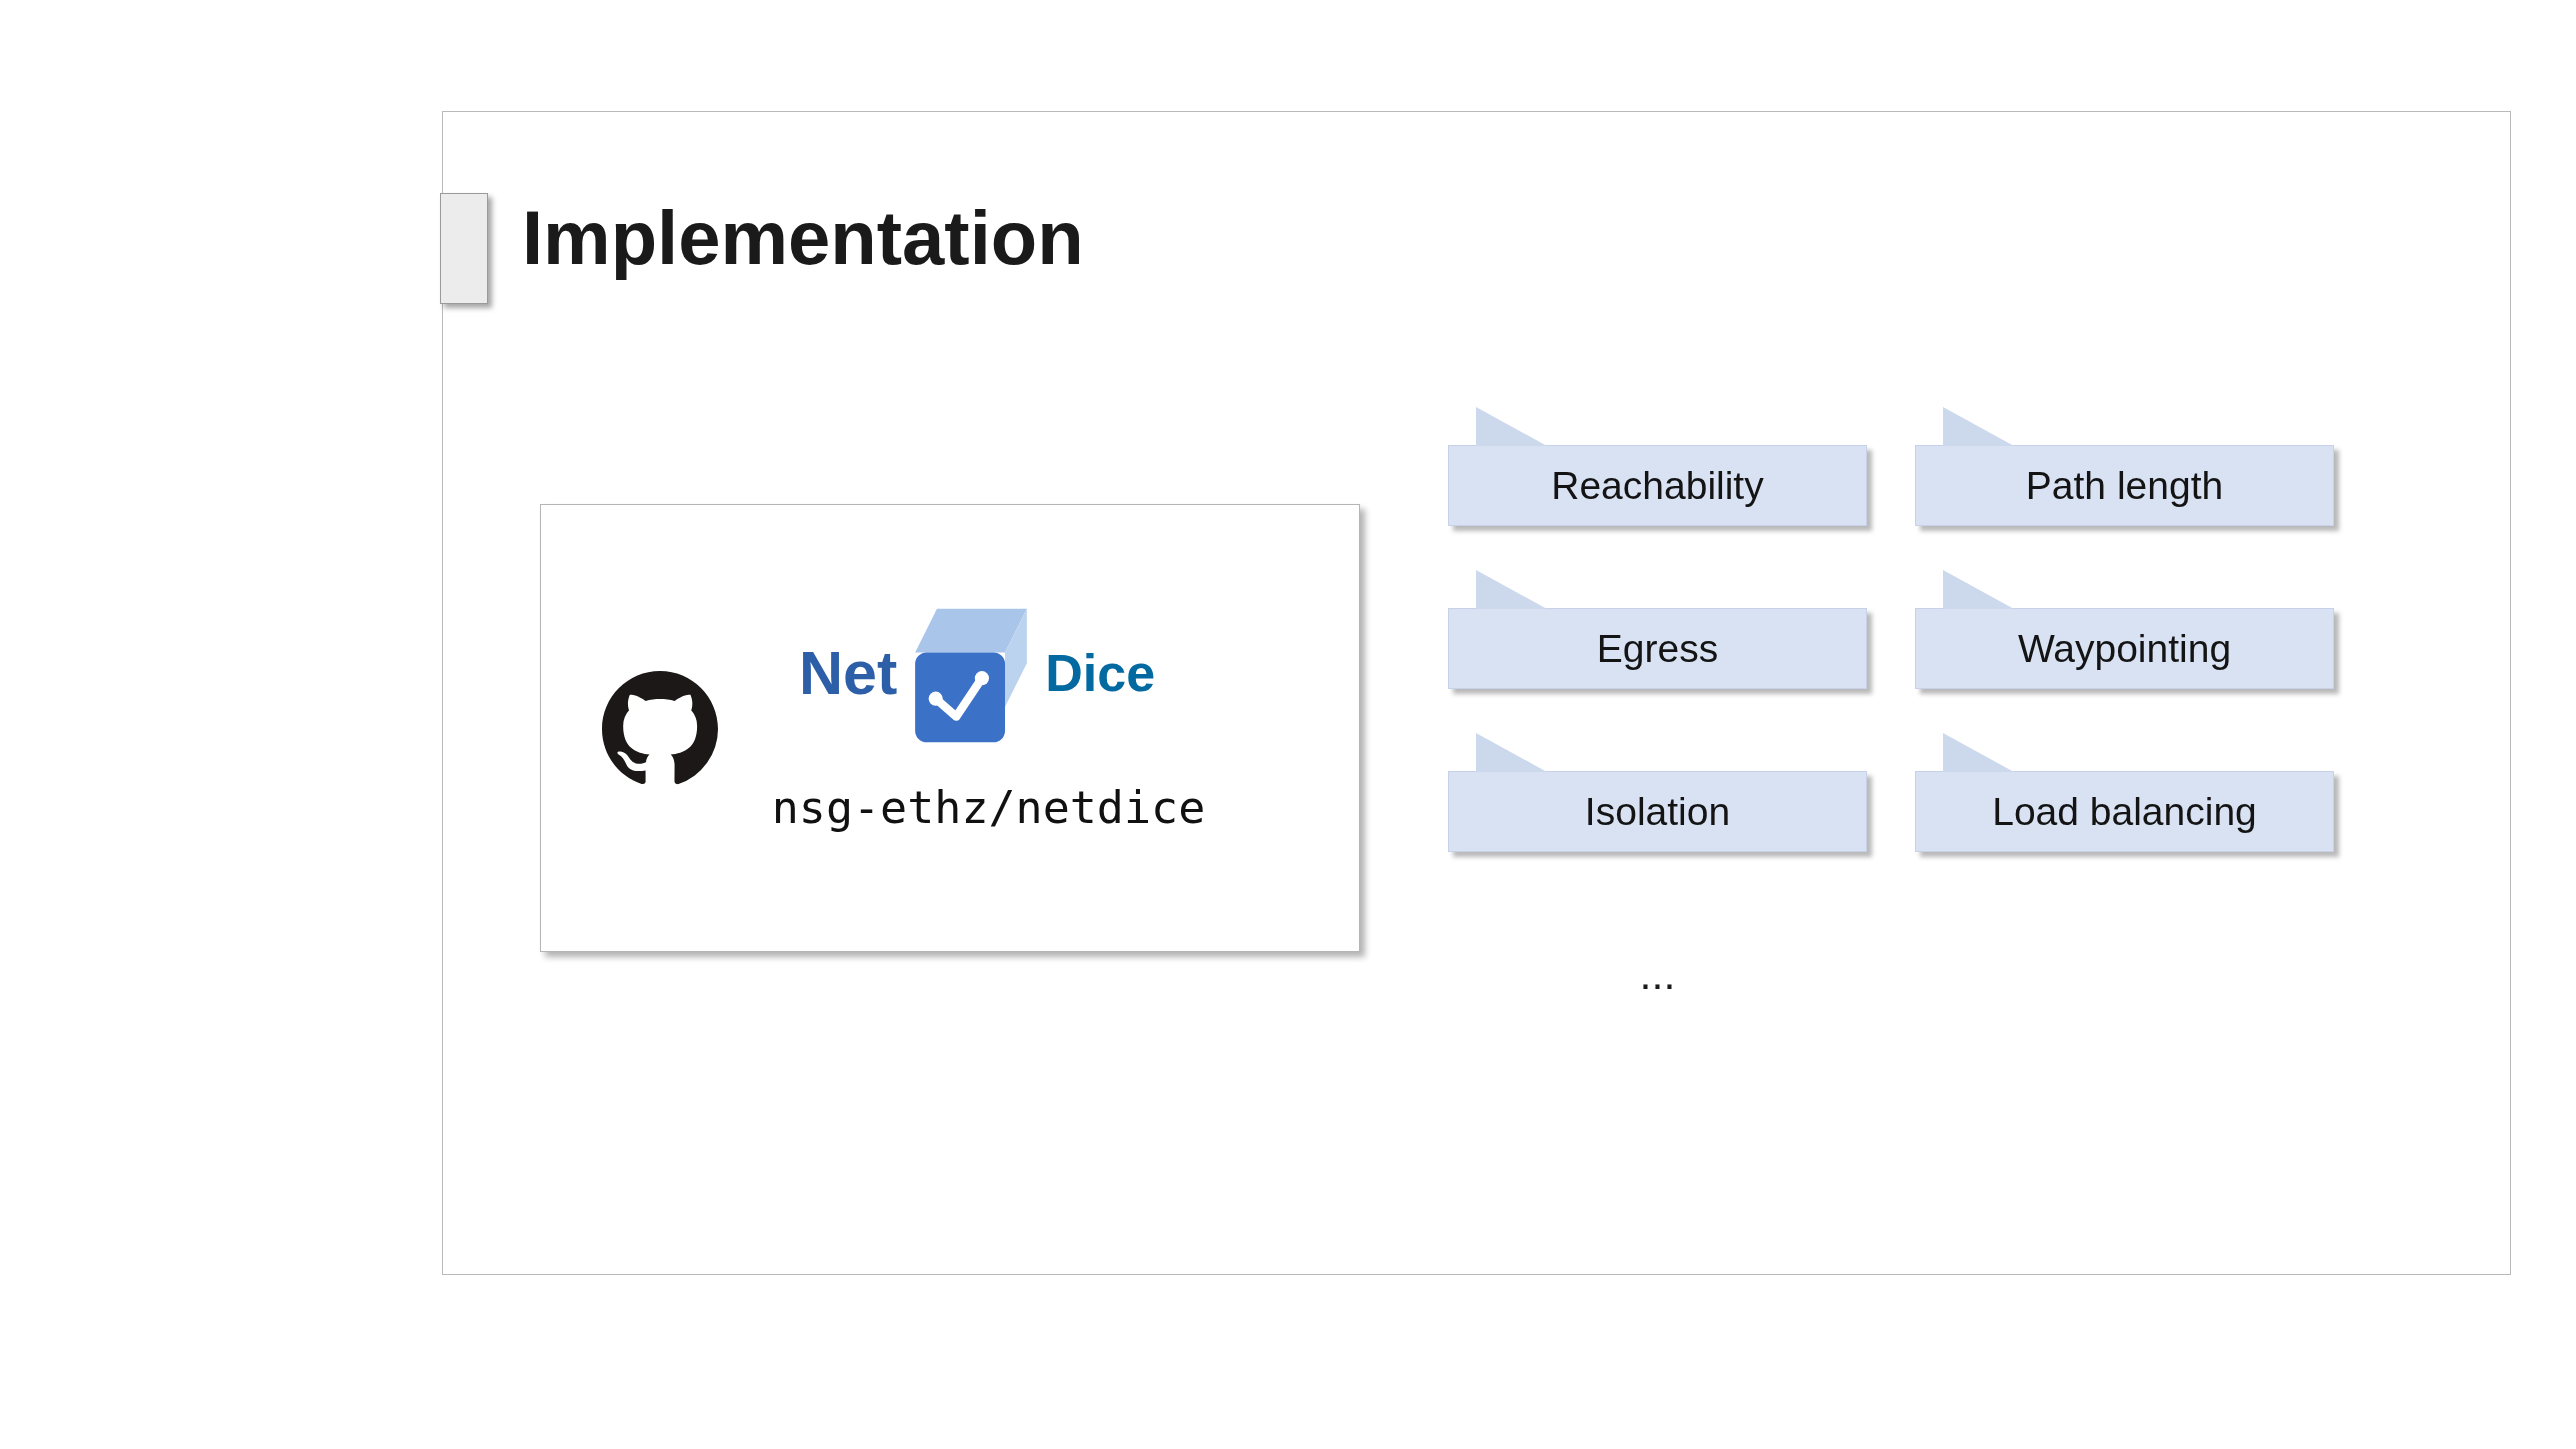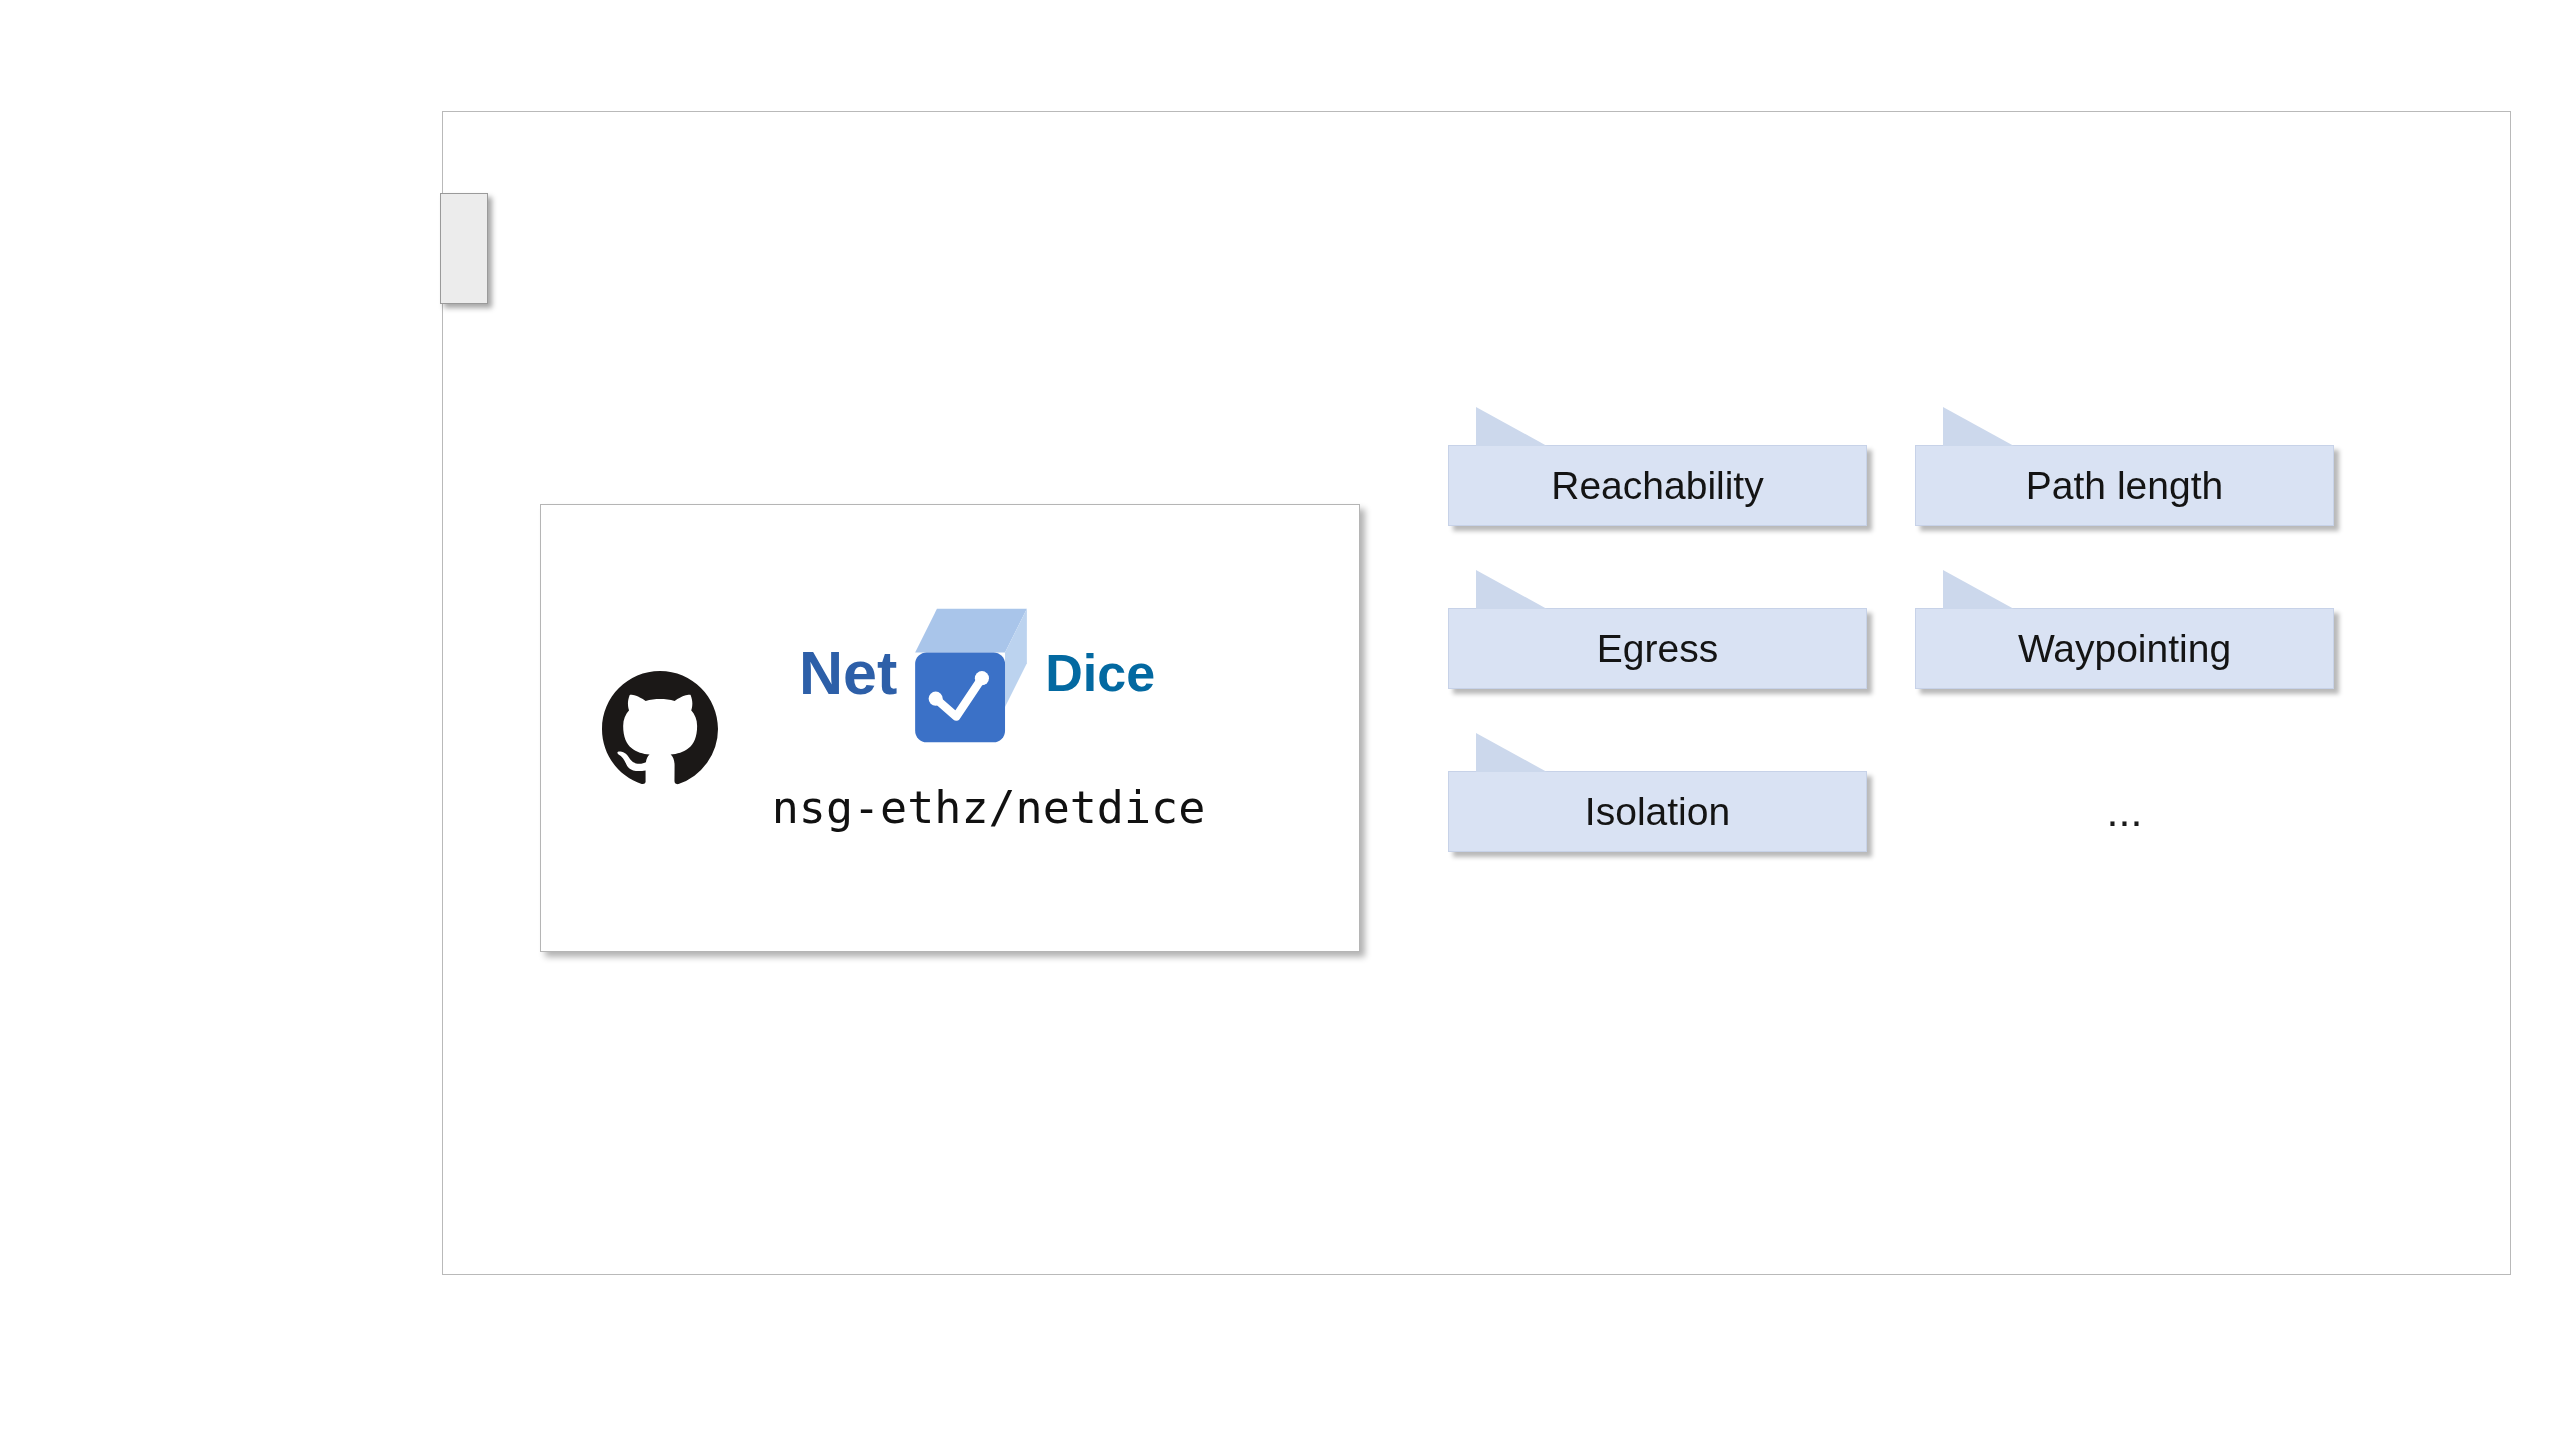--- a/index.html
+++ b/index.html
@@ -120,20 +120,21 @@
   }
 </style>
 </head>
 <body>
 
 <div class="stage">
   <div class="slide">
 
     <div class="title-tab"></div>
 
+    <h1 class="slide-title">Implementation</h1>
 
     <div class="gh-card">
       <svg class="octocat" viewBox="0 0 16 16" aria-hidden="true">
         <path fill="#1b1817" d="M8 0C3.58 0 0 3.58 0 8c0 3.54 2.29 6.53 5.47 7.59.4.07.55-.17.55-.38 0-.19-.01-.82-.01-1.49-2.01.37-2.53-.49-2.69-.94-.09-.23-.48-.94-.82-1.13-.28-.15-.68-.52-.01-.53.63-.01 1.08.58 1.23.82.72 1.21 1.87.87 2.33.66.07-.52.28-.87.51-1.07-1.78-.2-3.64-.89-3.64-3.95 0-.87.31-1.59.82-2.15-.08-.2-.36-1.02.08-2.12 0 0 .67-.21 2.2.82.64-.18 1.32-.27 2-.27s1.36.09 2 .27c1.53-1.04 2.2-.82 2.2-.82.44 1.1.16 1.92.08 2.12.51.56.82 1.27.82 2.15 0 3.07-1.87 3.75-3.65 3.95.29.25.54.73.54 1.48 0 1.07-.01 1.93-.01 2.2 0 .21.15.46.55.38A8.01 8.01 0 0 0 16 8c0-4.42-3.58-8-8-8z"></path>
       </svg>
 
       <div class="netdice-logo">
         <span class="logo-net">Net</span>
         <svg class="dice-svg" viewBox="0 0 190 220" aria-hidden="true">
 
@@ -162,18 +163,21 @@
       </div>
       <div class="tag">
         <span>Egress</span>
       </div>
       <div class="tag">
         <span>Waypointing</span>
       </div>
       <div class="tag">
         <span>Isolation</span>
       </div>
+      <div class="tag">
+        <span>Load balancing</span>
+      </div>
       <div class="ellipsis-cell">...</div>
     </div>
 
   </div>
 </div>
 
 
 </body></html>

